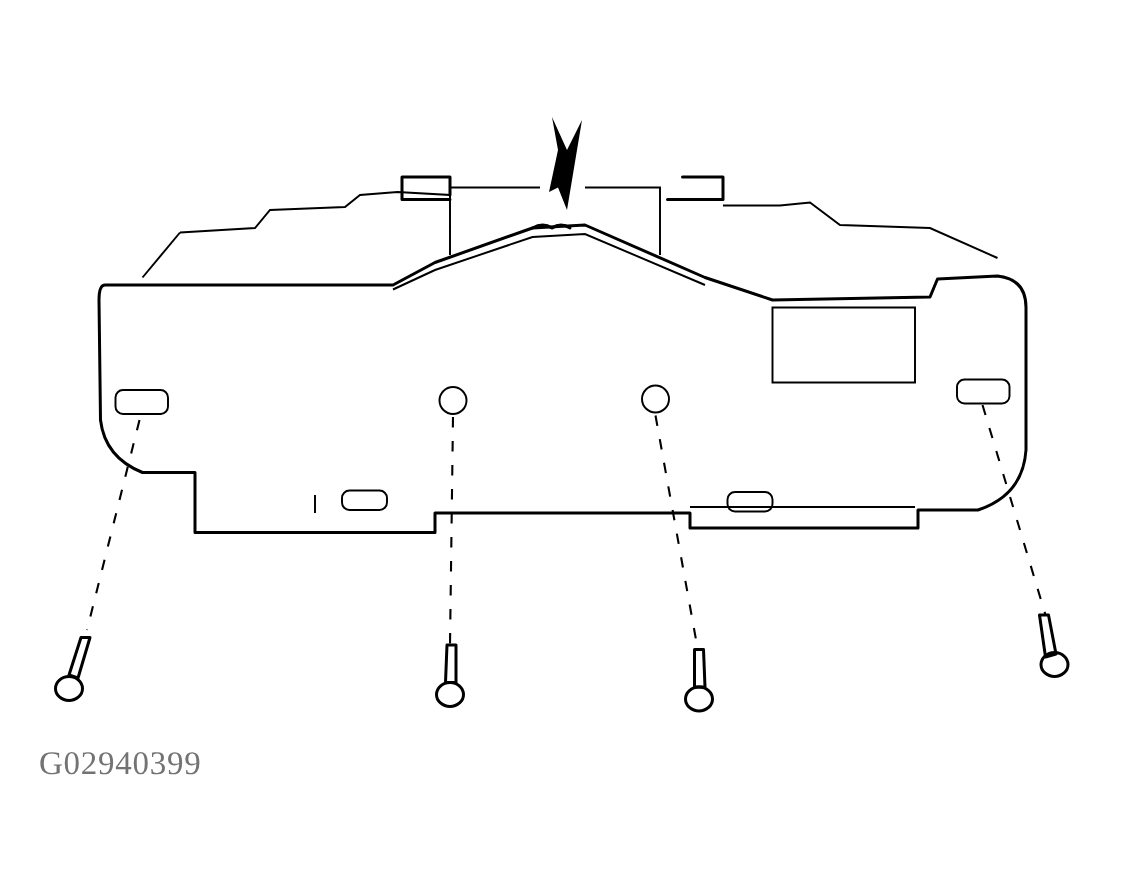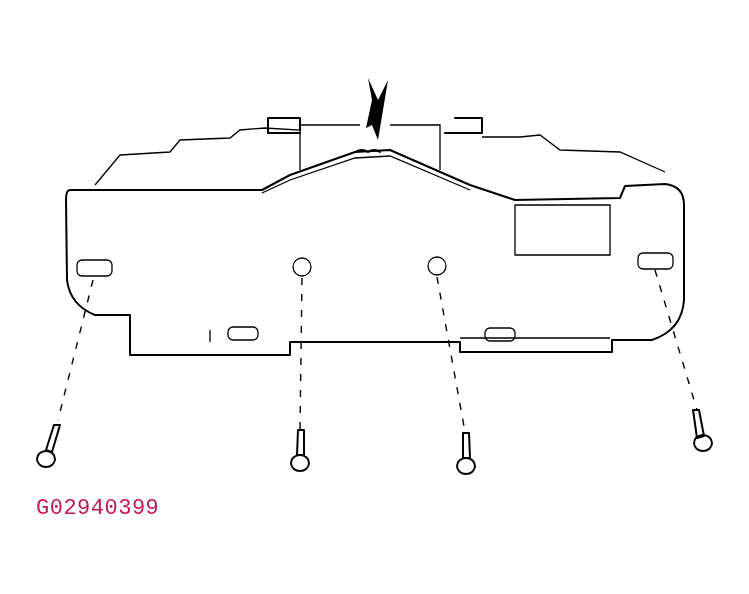--- a/index.html
+++ b/index.html
@@ -1,21 +1,21 @@
 <!DOCTYPE html>
 <html><head>
 <meta charset="utf-8">
 <style>
   html,body{margin:0;padding:0;background:#ffffff;}
   .canvas{position:relative;width:749px;height:594px;background:#fff;overflow:hidden;}
   svg{position:absolute;left:0;top:0;}
   .ln{fill:none;stroke:#000;stroke-width:2;stroke-linejoin:round;stroke-linecap:round;}
   .thin{fill:none;stroke:#000;stroke-width:1.3;}
   .dash{fill:none;stroke:#000;stroke-width:1.4;stroke-dasharray:7 9;}
-  .fig-id{position:absolute;left:36px;top:496px;font-family:Liberation Mono, monospace;font-size:22px;color:#be185d;letter-spacing:0.5px;}
+  .fig-id{position:absolute;left:26px;top:496px;font-family:Liberation Serif, serif;font-size:22px;color:#737373;letter-spacing:0.5px;}
 </style>
 </head>
 <body>
 
 <div class="canvas">
 <svg width="749" height="594" viewBox="0 0 749 594">
 
   <g>
     <path class="thin" d="M120 155 L170 152 L180 140 L230 138 L240 130 L265 128 L300 130 L300 170"></path>
     <path class="ln" d="M268 118 L300 118 L300 130 M268 118 L268 133 L300 133"></path>

